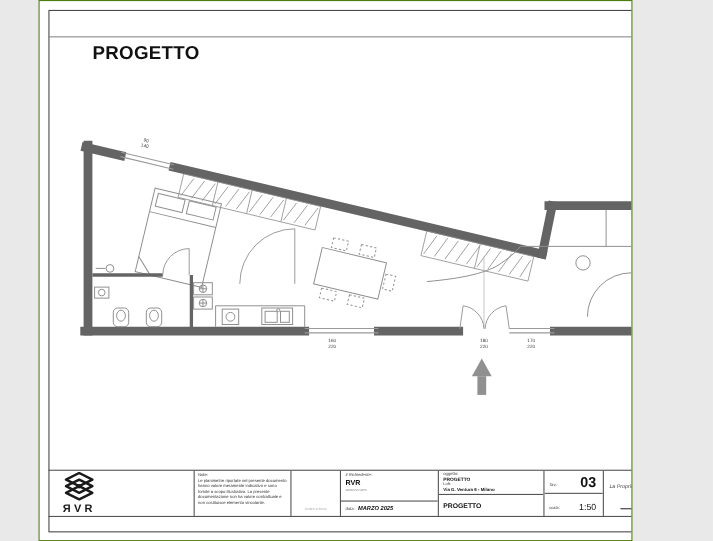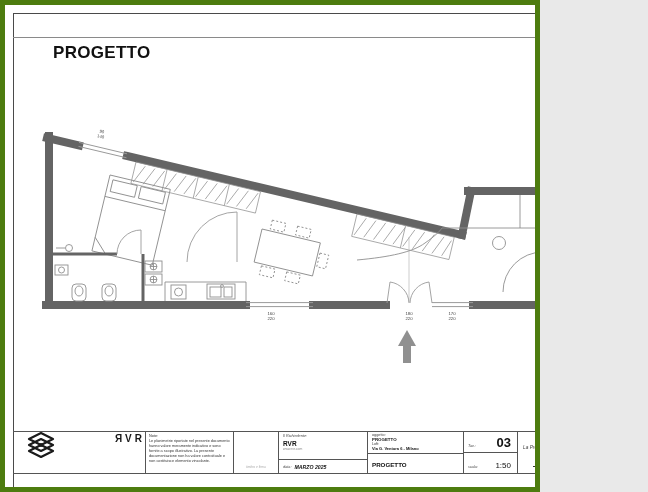--- a/index.html
+++ b/index.html
@@ -1,29 +1,29 @@
 <!DOCTYPE html>
 <html><head>
 <meta charset="utf-8">
 <style>
   html,body{margin:0;padding:0;background:#e9e9e9;}
-  .sheet{position:relative;width:540px;height:492px;background:#ffffff;border:5px solid #4d7c0f;
-         box-sizing:border-box;font-family:"Liberation Sans",sans-serif;overflow:hidden;}
+  .sheet{position:relative;width:540px;height:492px;background:#ffffff;border:1px solid #4d7c0f;
+         box-sizing:border-box;font-family:"Liberation Sans",sans-serif;overflow:hidden;margin-left:35px;}
   .frame{position:absolute;left:8px;top:8px;width:631px;height:475px;border:1px solid #4a4a4a;box-sizing:border-box;}
   .toprule{position:absolute;left:8px;top:32px;width:631px;border-top:1px solid #8a8a8a;}
   .sheet-title{position:absolute;left:48px;top:38px;font-size:17px;font-weight:bold;color:#111;letter-spacing:.3px;}
   .plan-svg{position:absolute;left:0;top:0;width:648px;height:492px;}
 
   
   .tblock{position:absolute;left:8px;top:426px;width:631px;height:43px;box-sizing:border-box;
           border-top:1px solid #555;border-bottom:1px solid #555;display:grid;
           grid-template-columns:132px 88px 45px 89px 96px 54px 91px 1fr;}
   .tb-cell{position:relative;box-sizing:border-box;overflow:hidden;}
   .tb-cell + .tb-cell{border-left:1px solid #555;}
-  .logo-cell{display:flex;flex-direction:row;justify-content:space-between;padding-left:13px;}
+  .logo-cell{display:flex;flex-direction:column;justify-content:center;padding-left:13px;}
   .logo-text{font-size:10px;font-weight:bold;letter-spacing:3px;color:#1a1a1a;margin-top:1px;}
   .note-cell{padding:2px 3px;font-size:3.8px;line-height:1.32;color:#333;}
   .note-label{display:block;}
   .note-body{display:block;}
   .stamp-cell{display:flex;align-items:flex-end;justify-content:center;padding-bottom:4px;
               font-size:3.2px;color:#aaa;font-style:italic;}
   .rich-cell .row-top{height:27px;box-sizing:border-box;padding:2px 4px;}
   .rich-cell .row-bot{height:15px;box-sizing:border-box;border-top:1px solid #555;padding:2px 4px;
                       display:flex;align-items:center;gap:3px;}
   .lbl{font-size:3.8px;font-style:italic;color:#444;}

